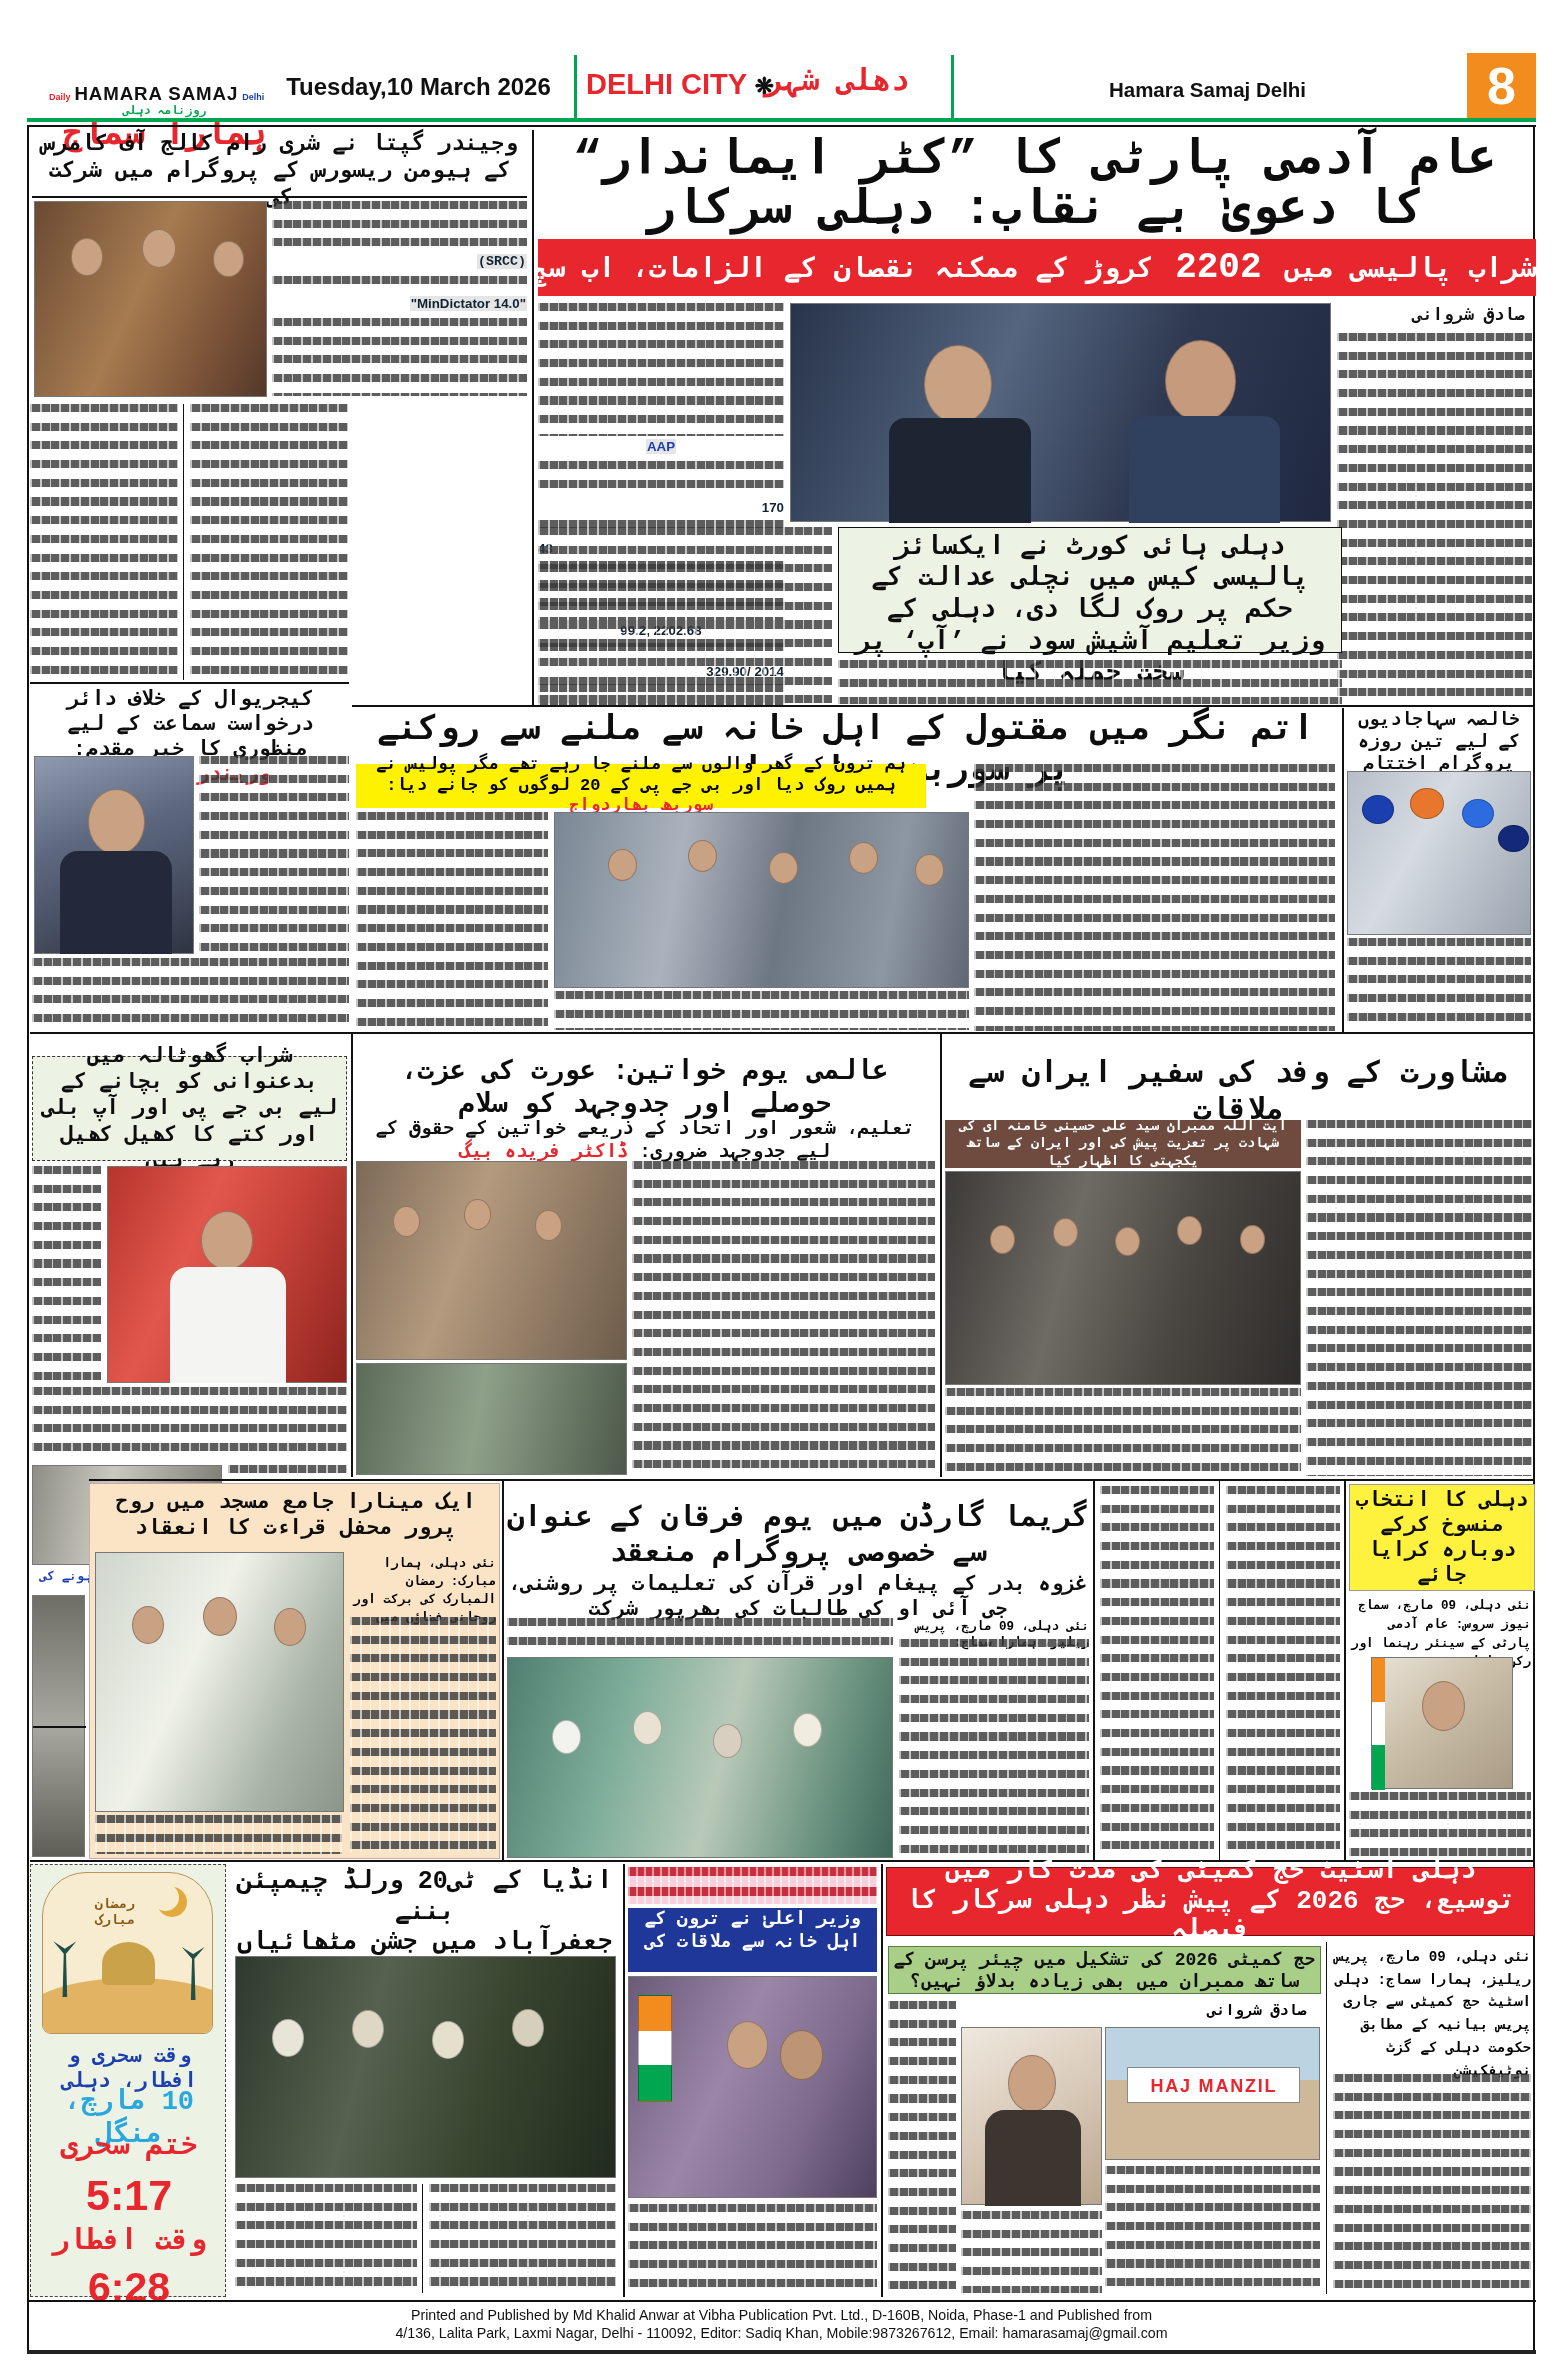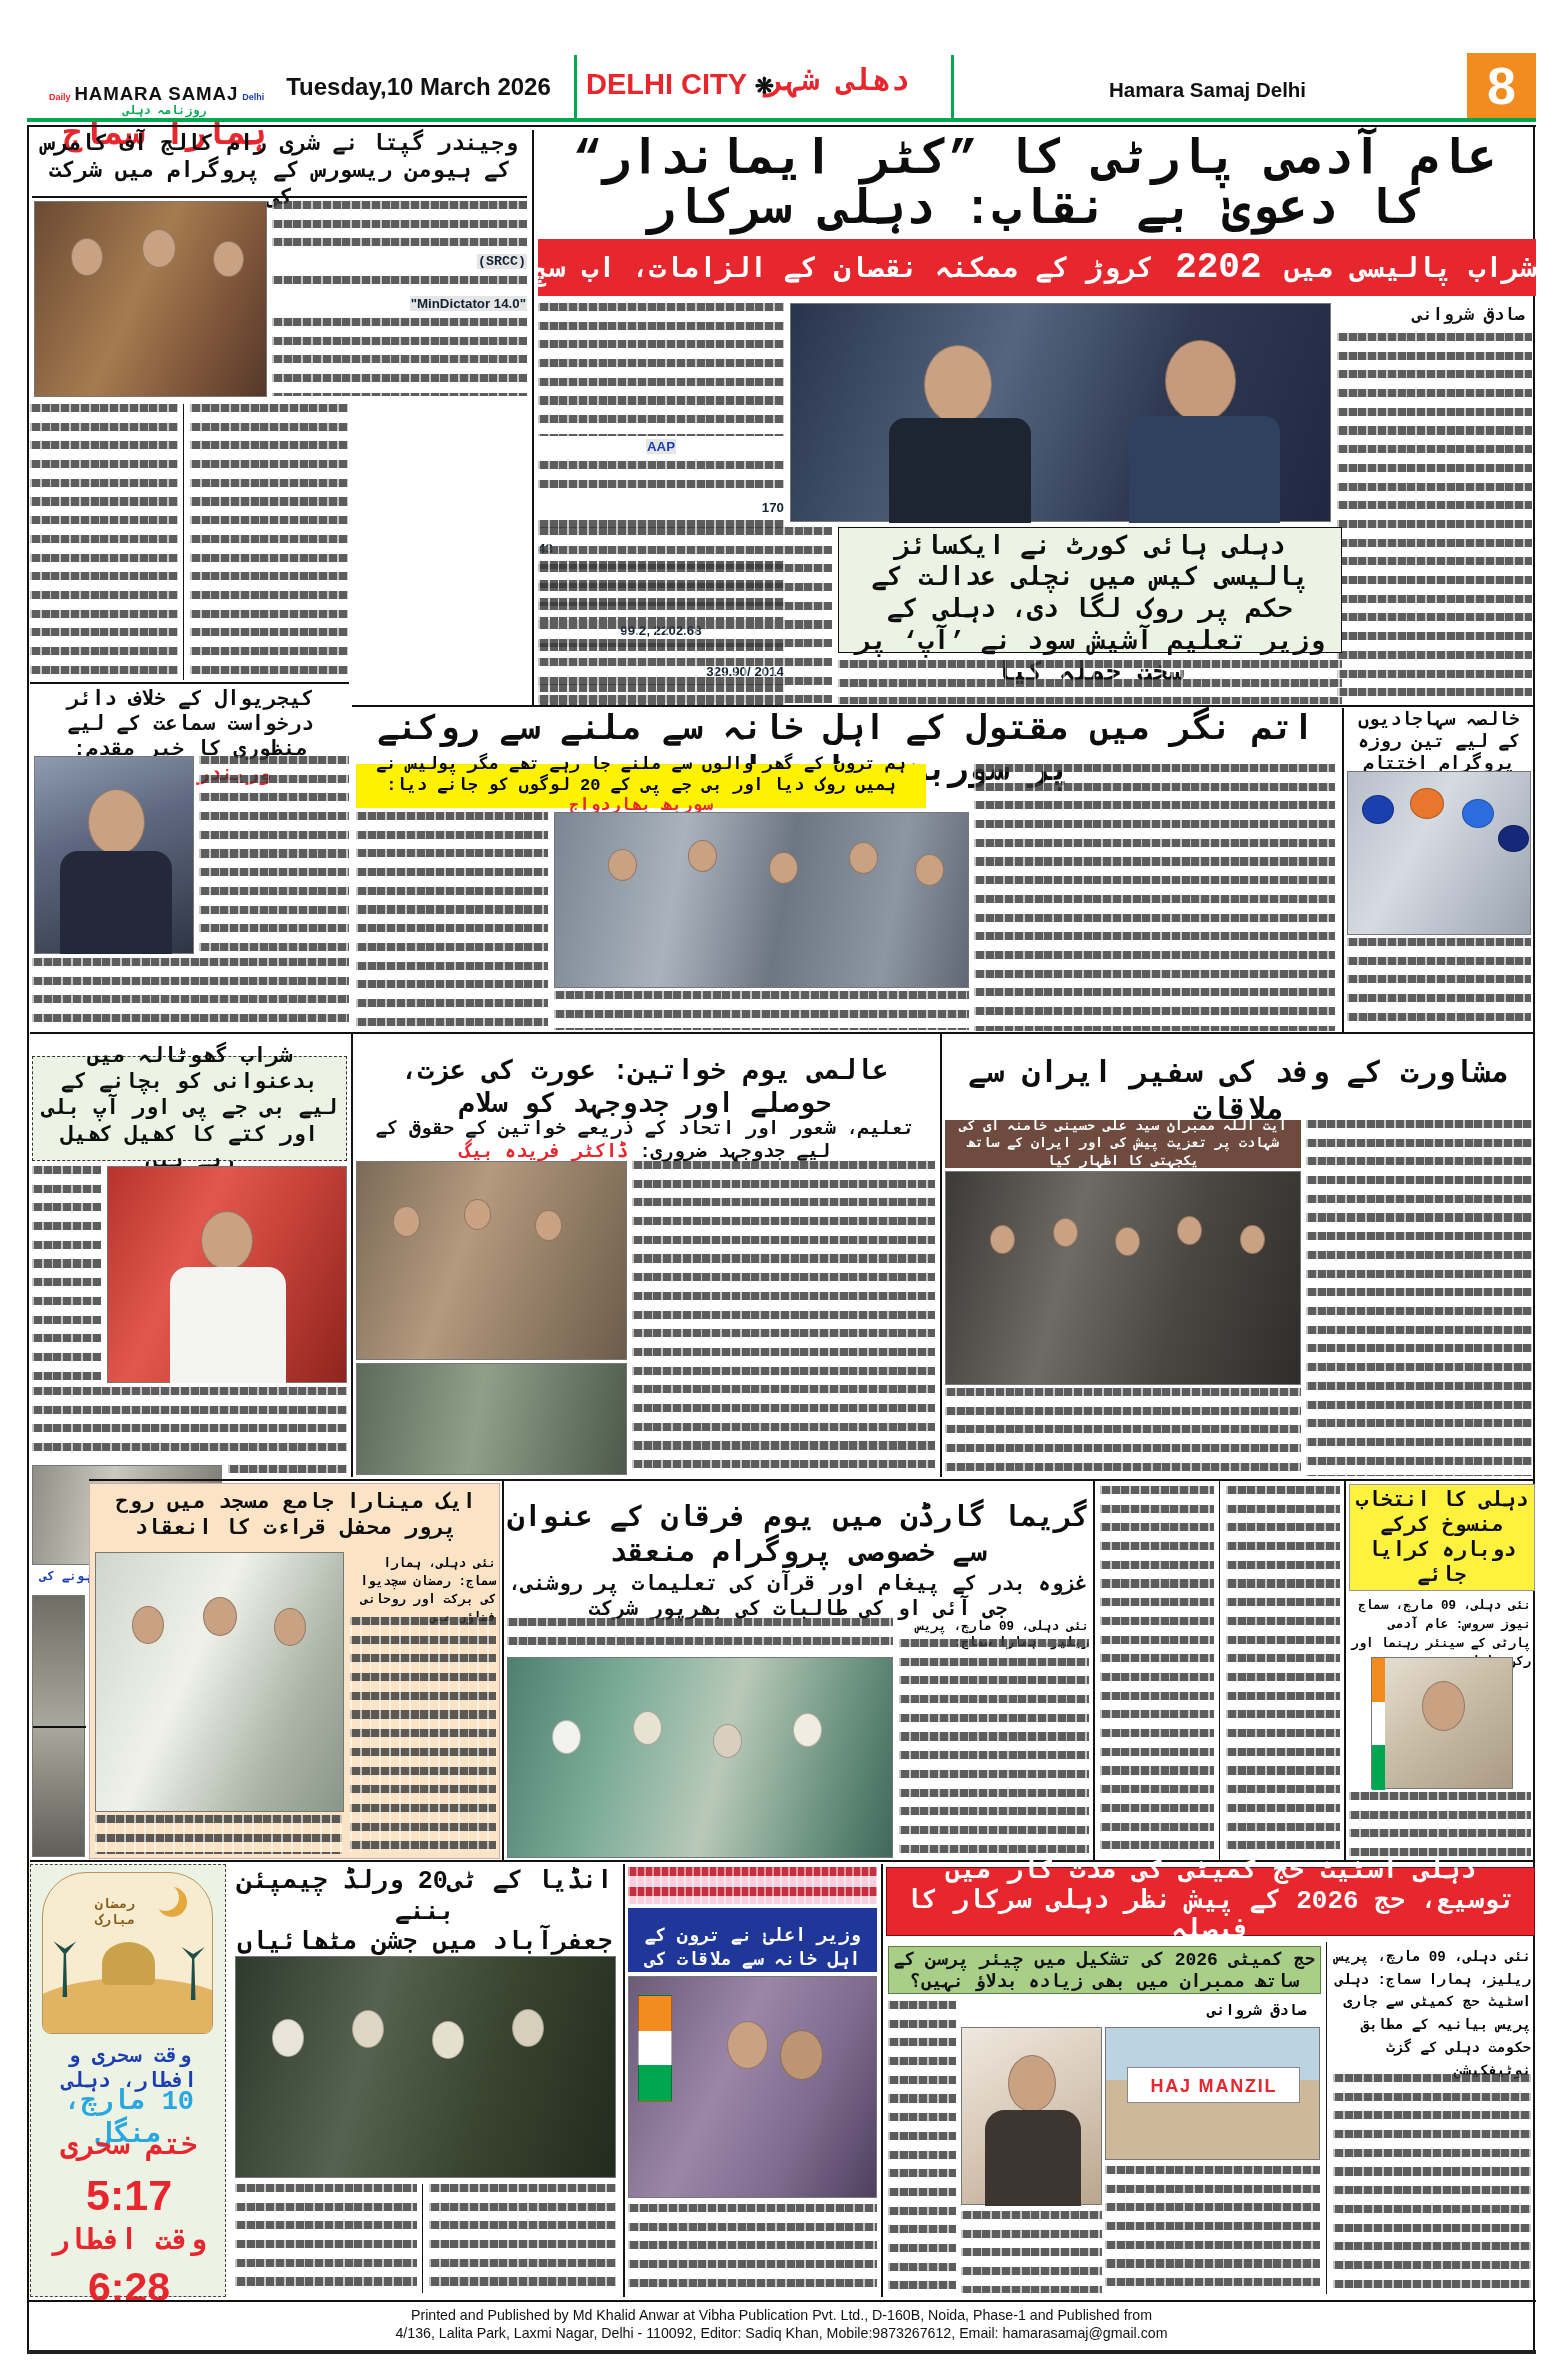--- a/index.html
+++ b/index.html
@@ -238,21 +238,21 @@
 
   <div class="abs hline" style="left:89px;top:1479px;width:1446px;height:1.8px;"></div>
 
   <div class="abs" style="left:89px;top:1483px;width:411px;height:376px;background:#FBE4C6;border:0.9px solid #caa;">
     <div class="ur hl c" style="position:absolute;left:3.6px;top:5.3px;width:404px;height:55px;font-size:21.4px;">ایک مینارا جامع مسجد میں روح پرور محفل قراءت کا انعقاد</div>
     <div class="photo" style="position:absolute;left:5.3px;top:68px;width:247px;height:258px;background:linear-gradient(115deg,#cfd6cd,#f0f2ea 40%,#a9b3a6 75%,#8b968a);">
       <div class="head" style="left:36px;top:53px;width:30px;height:36px;"></div>
       <div class="head" style="left:107px;top:44px;width:32px;height:37px;"></div>
       <div class="head" style="left:178px;top:55px;width:30px;height:36px;"></div>
     </div>
-    <div class="ur b" style="position:absolute;left:260px;top:71px;width:146px;font-size:12.5px;line-height:1.45;text-align:right;">نئی دہلی، ہمارا سماج: رمضان سچدیوا کی برکت اور روحانی فضاؤں میں</div>
+    <div class="ur b" style="position:absolute;left:260px;top:71px;width:146px;font-size:12.5px;line-height:1.45;text-align:right;">نئی دہلی، ہمارا مبارک: رمضان المبارک کی برکت اور روحانی فضاؤں میں</div>
     <div class="sim" style="position:absolute;left:260px;top:133px;width:146px;height:235px;"></div>
     <div class="sim" style="position:absolute;left:5.3px;top:331px;width:247px;height:39px;"></div>
   </div>
 
   <div class="abs vline" style="left:502px;top:1481px;width:1.8px;height:379px;"></div>
 
   <div class="abs ur hl c" style="left:507px;top:1486px;width:582px;height:82px;font-size:28.5px;margin-top:16px;">گریما گارڈن میں یوم فرقان کے عنوان سے خصوصی پروگرام منعقد</div>
   <div class="abs ur hl c" style="left:507px;top:1572px;width:582px;height:41px;font-size:20.5px;">غزوہ بدر کے پیغام اور قرآن کی تعلیمات پر روشنی، جی آئی او کی طالبات کی بھرپور شرکت</div>
   <div class="abs ur b" style="left:899px;top:1618px;width:190px;font-size:12.5px;text-align:right;">نئی دہلی، 09 مارچ، پریس ریلیز، ہمارا سماج:</div>
   <div class="abs sim" style="left:899px;top:1639px;width:190px;height:219px;"></div>
@@ -308,21 +308,21 @@
     <div class="head" style="left:116px;top:53px;width:30px;height:36px;background:#ded7c6;"></div>
     <div class="head" style="left:196px;top:64px;width:30px;height:36px;background:#e5dfce;"></div>
     <div class="head" style="left:276px;top:52px;width:30px;height:36px;background:#d6cfbc;"></div>
   </div>
   <div class="abs sim" style="left:235px;top:2184px;width:182px;height:109px;"></div>
   <div class="abs vline" style="left:422px;top:2184px;width:0.9px;height:109px;"></div>
   <div class="abs sim" style="left:429px;top:2184px;width:187px;height:109px;"></div>
 
   <div class="abs vline" style="left:623px;top:1864px;width:1.8px;height:433px;"></div>
   <div class="abs simred" style="left:628px;top:1867px;width:249px;height:37px;background-color:#F6CBD9;"></div>
-  <div class="abs" style="left:628px;top:1908px;width:249px;height:64px;background:#1F3799;display:flex;align-items:flex-end;">
+  <div class="abs" style="left:628px;top:1908px;width:249px;height:64px;background:#1F3799;display:flex;align-items:flex-start;">
     <div class="ur c" style="width:100%;color:#fff;font-weight:bold;font-size:18px;line-height:1.3;padding:0 5.3px;">وزیر اعلیٰ نے ترون کے اہل خانہ سے ملاقات کی</div>
   </div>
   <div class="abs photo" style="left:628px;top:1976px;width:249px;height:222px;background:linear-gradient(115deg,#6b5a78,#9b86a8 40%,#7d6a8c 70%,#4f4060);">
     <div class="abs" style="left:9px;top:18px;width:34px;height:107px;background:linear-gradient(#F28C1E 33%,#fff 33% 66%,#00A650 66%);border:0.9px solid rgba(0,0,0,.3);"></div>
     <div class="head" style="left:98px;top:44px;width:39px;height:46px;"></div>
     <div class="head" style="left:151px;top:53px;width:41px;height:48px;background:#bd9574;"></div>
   </div>
   <div class="abs sim" style="left:628px;top:2204px;width:249px;height:89px;"></div>
 
   <div class="abs vline" style="left:881px;top:1864px;width:1.8px;height:433px;"></div>

